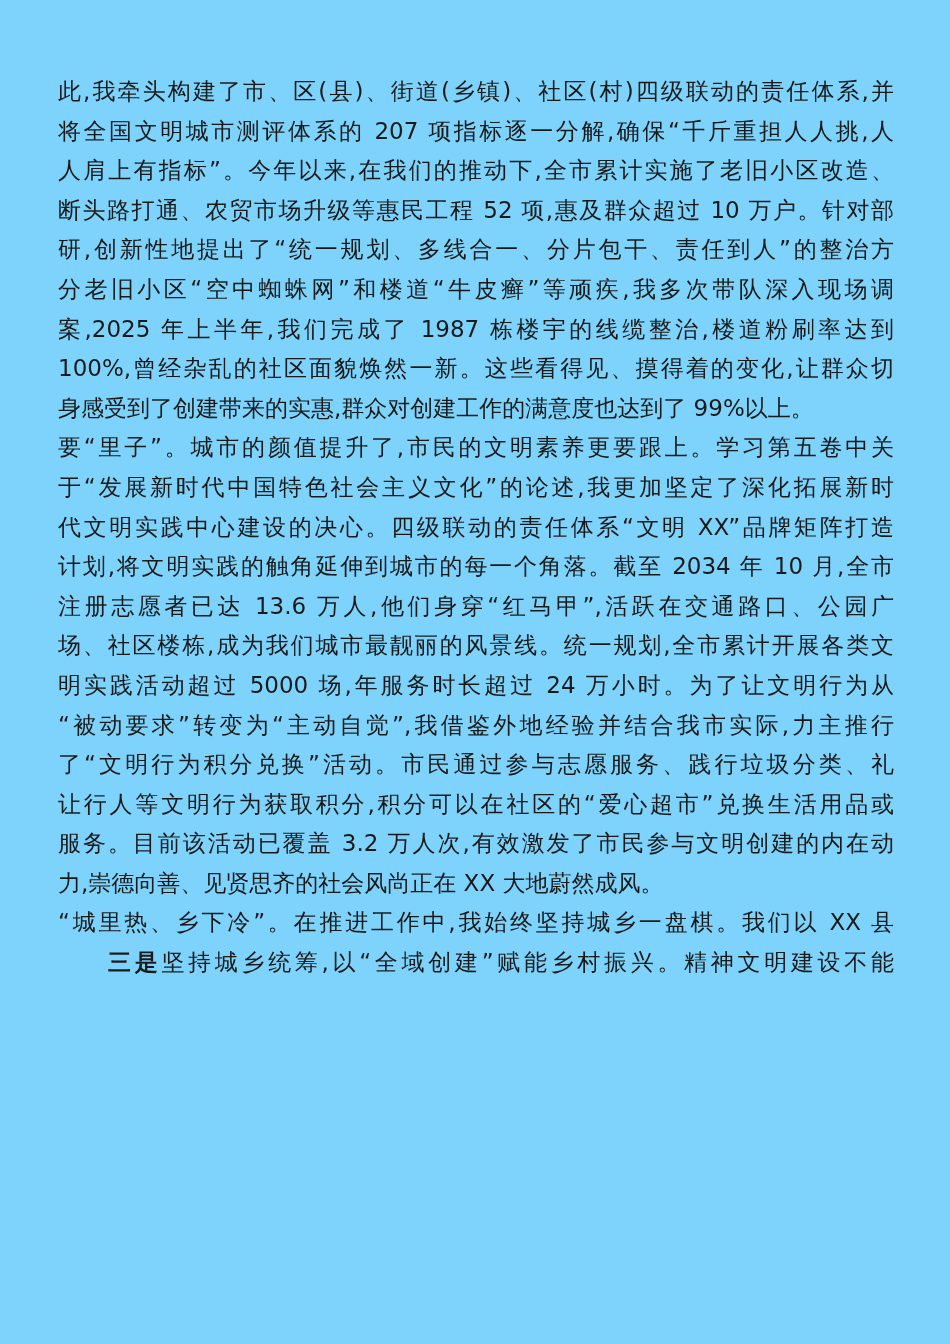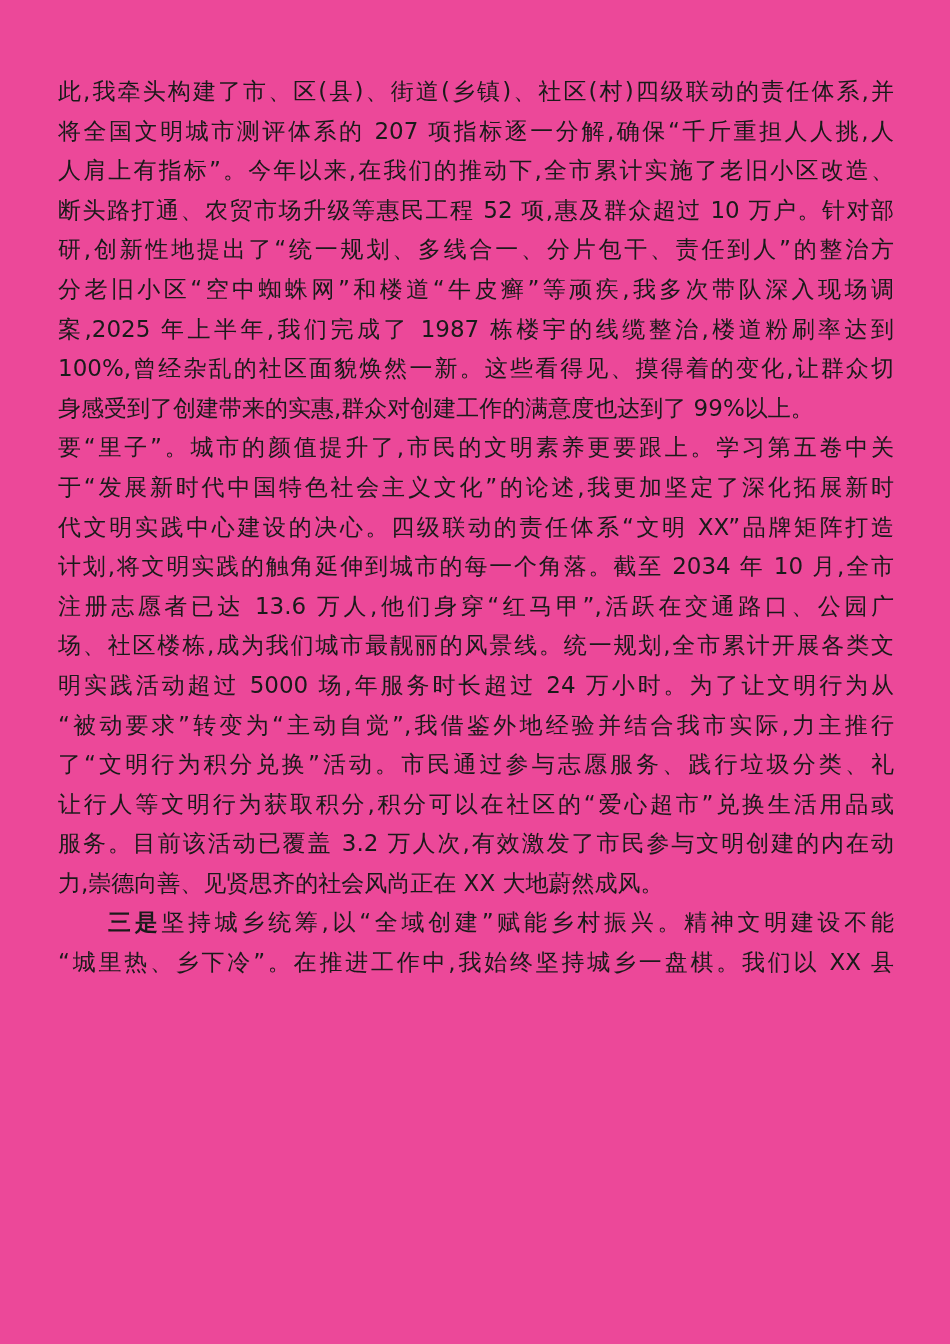--- a/index.html
+++ b/index.html
@@ -14,21 +14,21 @@
     overflow: hidden;
     font-family: "DejaVu Sans", "Liberation Sans", sans-serif;
     color: #1a1a1a;
   }
   .page {
     position: absolute;
     left: 0;
     top: 0;
     width: 950px;
     height: 1344px;
-    background: #ec4899;
+    background: #7dd3fc;
   }
   .content {
     position: absolute;
     left: 58px;
     top: 72px;
     width: 836px;
   }
   .line {
     height: 39.6px;
     line-height: 39.6px;
@@ -75,18 +75,18 @@
       <div class="line">场、社区楼栋,成为我们城市最靓丽的风景线。统一规划,全市累计开展各类文</div>
       <div class="line">明实践活动超过 5000 场,年服务时长超过 24 万小时。为了让文明行为从</div>
       <div class="line">“被动要求”转变为“主动自觉”,我借鉴外地经验并结合我市实际,力主推行</div>
       <div class="line">了“文明行为积分兑换”活动。市民通过参与志愿服务、践行垃圾分类、礼</div>
       <div class="line">让行人等文明行为获取积分,积分可以在社区的“爱心超市”兑换生活用品或</div>
       <div class="line">服务。目前该活动已覆盖 3.2 万人次,有效激发了市民参与文明创建的内在动</div>
       <div class="line last">力,崇德向善、见贤思齐的社会风尚正在 XX 大地蔚然成风。</div>
     </div>
 
     <div>
+      <div class="line">“城里热、乡下冷”。在推进工作中,我始终坚持城乡一盘棋。我们以 XX 县</div>
       <div class="line indent"><span class="bold">三是</span><span>坚持城乡统筹,以“全域创建”赋能乡村振兴。精神文明建设不能</span></div>
-      <div class="line">“城里热、乡下冷”。在推进工作中,我始终坚持城乡一盘棋。我们以 XX 县</div>
     </div>
 
   </div>
 </div>
 
 </body></html>

